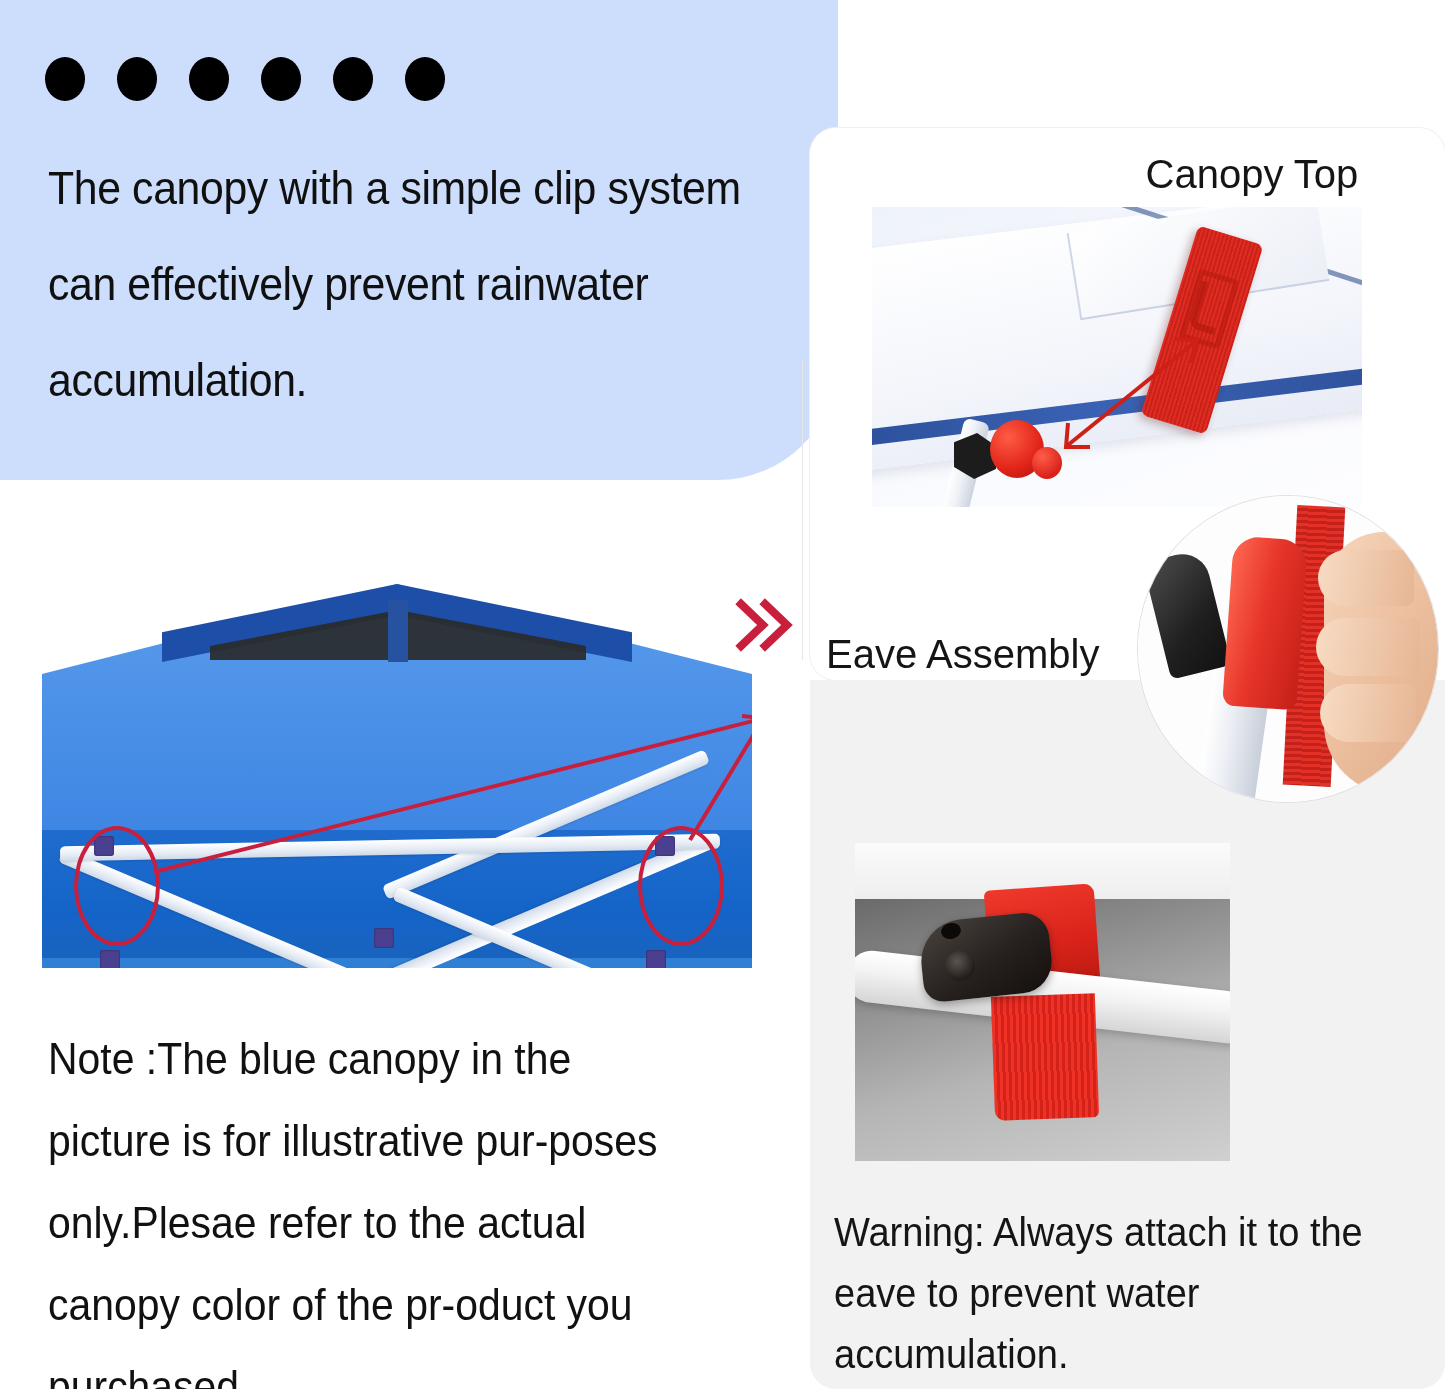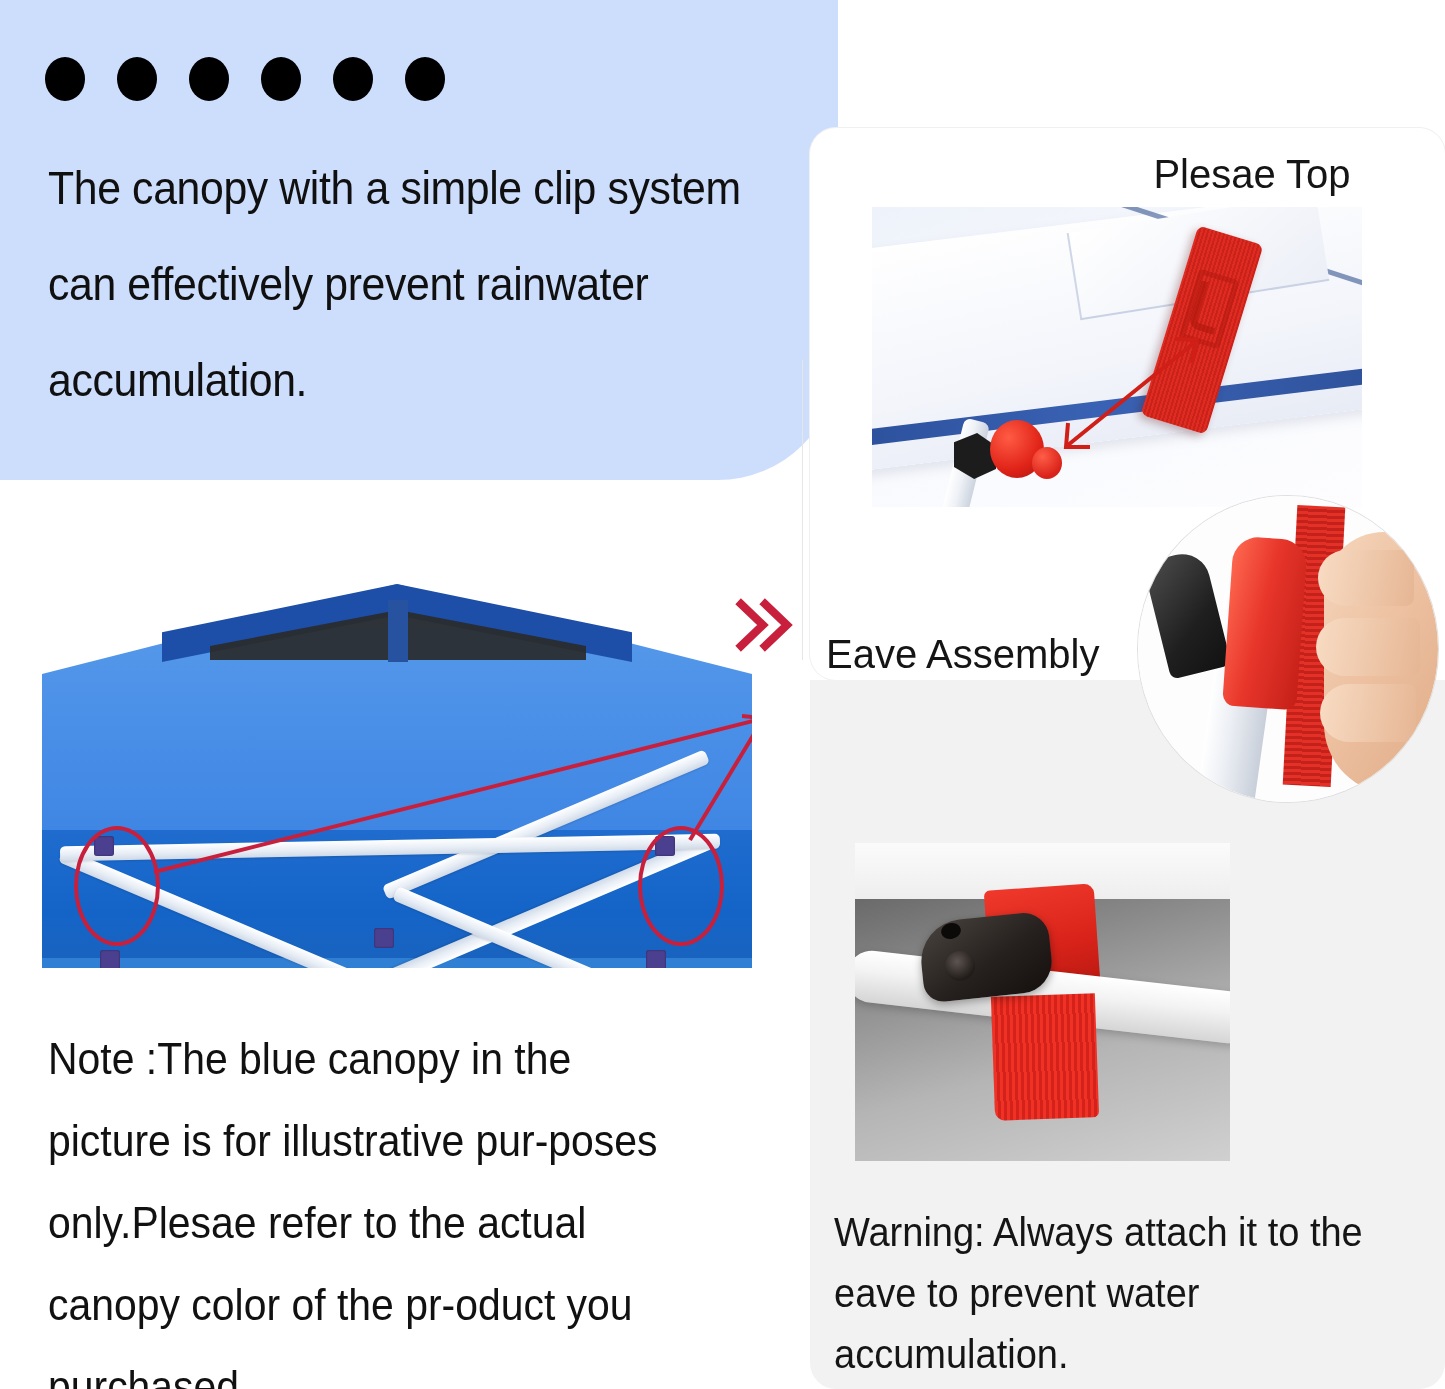--- a/index.html
+++ b/index.html
@@ -548,21 +548,21 @@
     <polyline points="30,6 52,27 30,48" fill="none" stroke="#c8203c" stroke-width="8" stroke-linecap="square"></polyline>
   </svg>
 
   <div class="note-text">Note :The blue canopy in the picture is for illustrative pur-poses only.Plesae refer to the actual canopy color of the pr-oduct you purchased.</div>
 
   <div class="v-divider"></div>
 
   <div class="card-white"></div>
   <div class="card-gray"></div>
 
-  <div class="label-canopy-top">Plesae Top</div>
+  <div class="label-canopy-top">Canopy Top</div>
 
   <div class="photo-top">
     <div class="pt-sky"></div>
     <div class="pt-fabric"></div>
     <div class="pt-trim2"></div>
     <div class="pt-pocket"></div>
     <div class="pt-trim"></div>
     <div class="pt-strap"></div>
     <div class="pt-strap-hole"></div>
     <div class="pt-strap-hook"></div>

